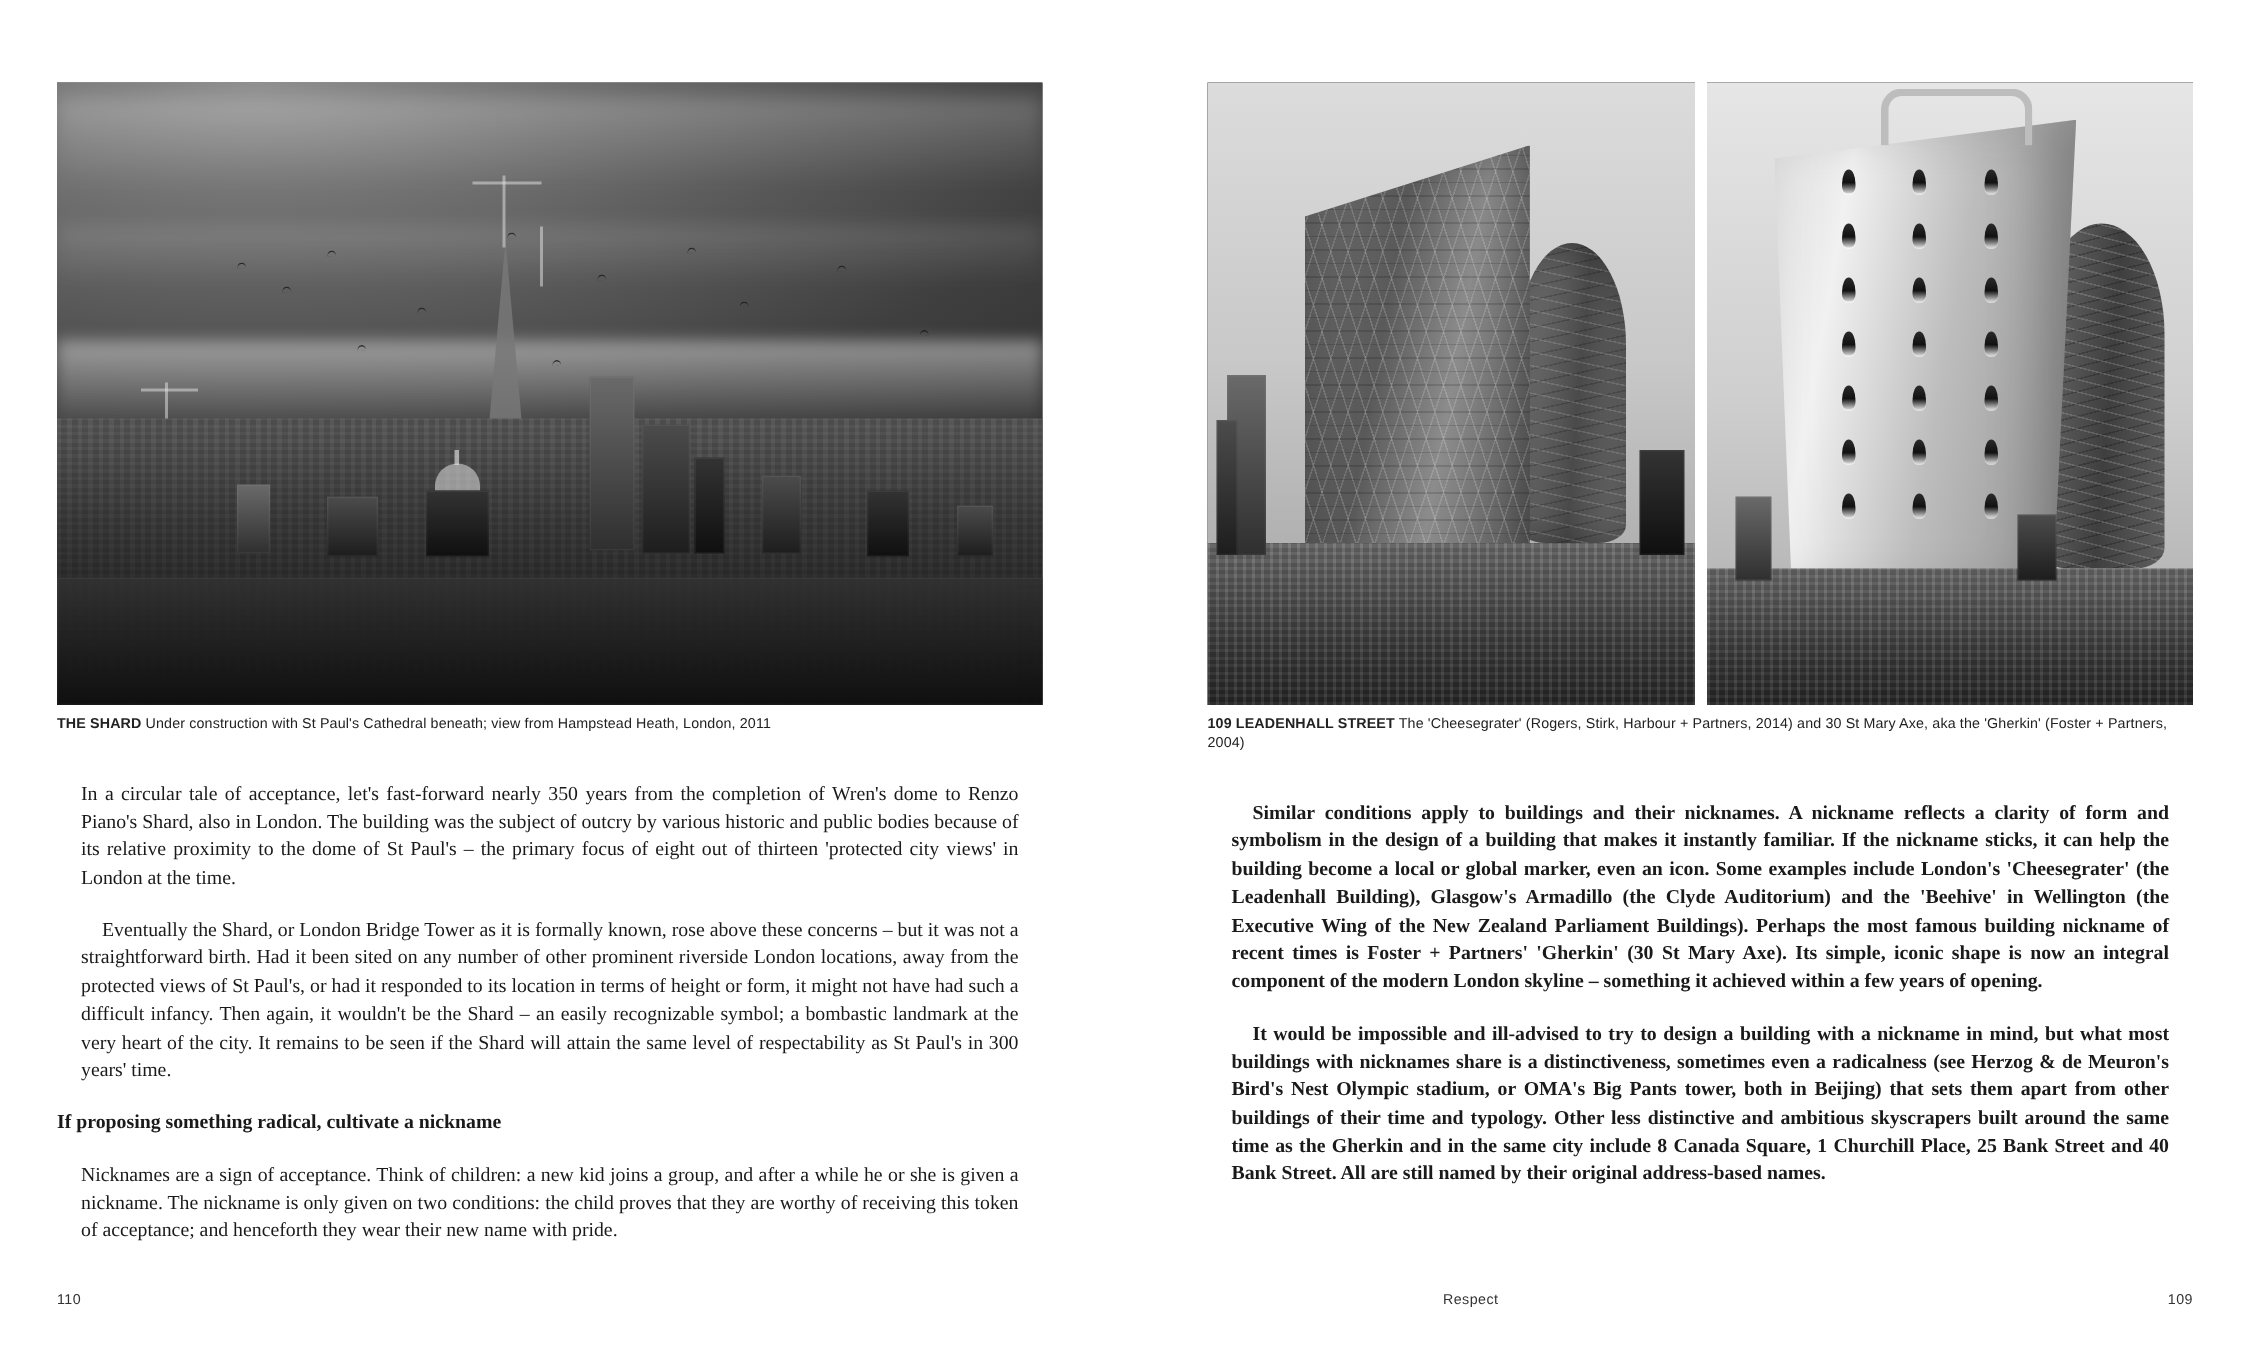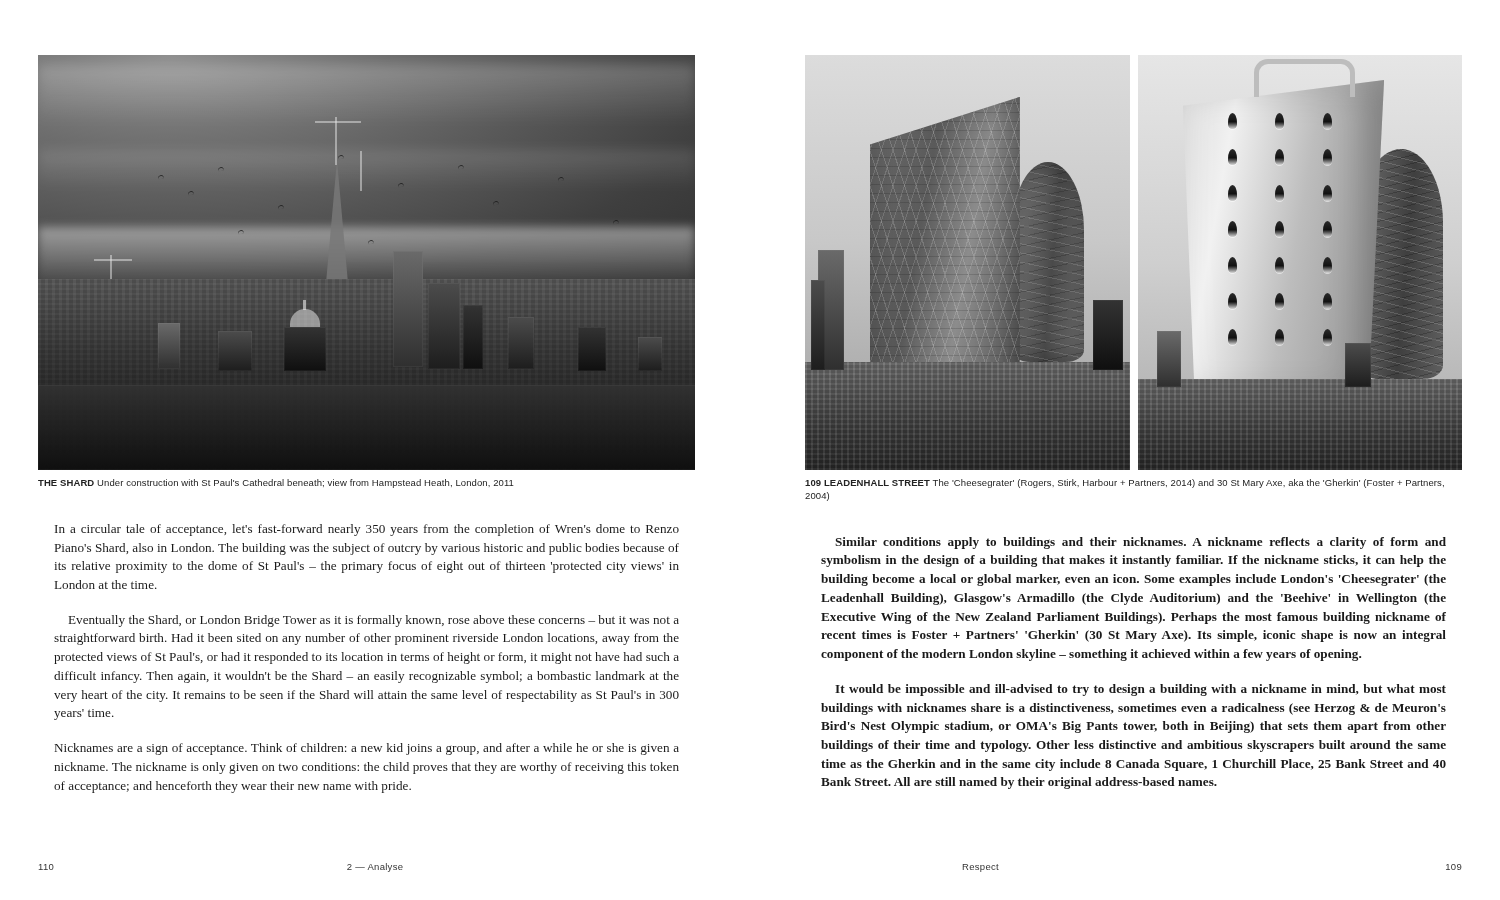--- a/index.html
+++ b/index.html
@@ -327,26 +327,26 @@
         <b>THE SHARD</b><span> Under construction with St Paul's Cathedral beneath; view from Hampstead Heath, London, 2011</span>
       </div>
     </div>
 
     <div class="body">
       <div class="block">
         <p>In a circular tale of acceptance, let's fast-forward nearly 350 years from the completion of Wren's dome to Renzo Piano's Shard, also in London. The building was the subject of outcry by various historic and public bodies because of its relative proximity to the dome of St Paul's – the primary focus of eight out of thirteen 'protected city views' in London at the time.</p>
         <p>Eventually the Shard, or London Bridge Tower as it is formally known, rose above these concerns – but it was not a straightforward birth. Had it been sited on any number of other prominent riverside London locations, away from the protected views of St Paul's, or had it responded to its location in terms of height or form, it might not have had such a difficult infancy. Then again, it wouldn't be the Shard – an easily recognizable symbol; a bombastic landmark at the very heart of the city. It remains to be seen if the Shard will attain the same level of respectability as St Paul's in 300 years' time.</p>
       </div>
       <div class="block">
+        <h2 class="subhead">If proposing something radical, cultivate a nickname</h2>
         <p>Nicknames are a sign of acceptance. Think of children: a new kid joins a group, and after a while he or she is given a nickname. The nickname is only given on two conditions: the child proves that they are worthy of receiving this token of acceptance; and henceforth they wear their new name with pride.</p>
       </div>
     </div>
 
     <div class="folio folio-num-left">110</div>
-    <div class="folio folio-center-left">2 — Analyse</div>
   </div>
 
   <div class="page page-right right-col">
 
     <div class="figure">
       <div class="photo-pair">
 
         <div class="photo">
           <div class="sky-plain"></div>
           <div class="gherkin" style="right:14%;bottom:26%;"></div>

